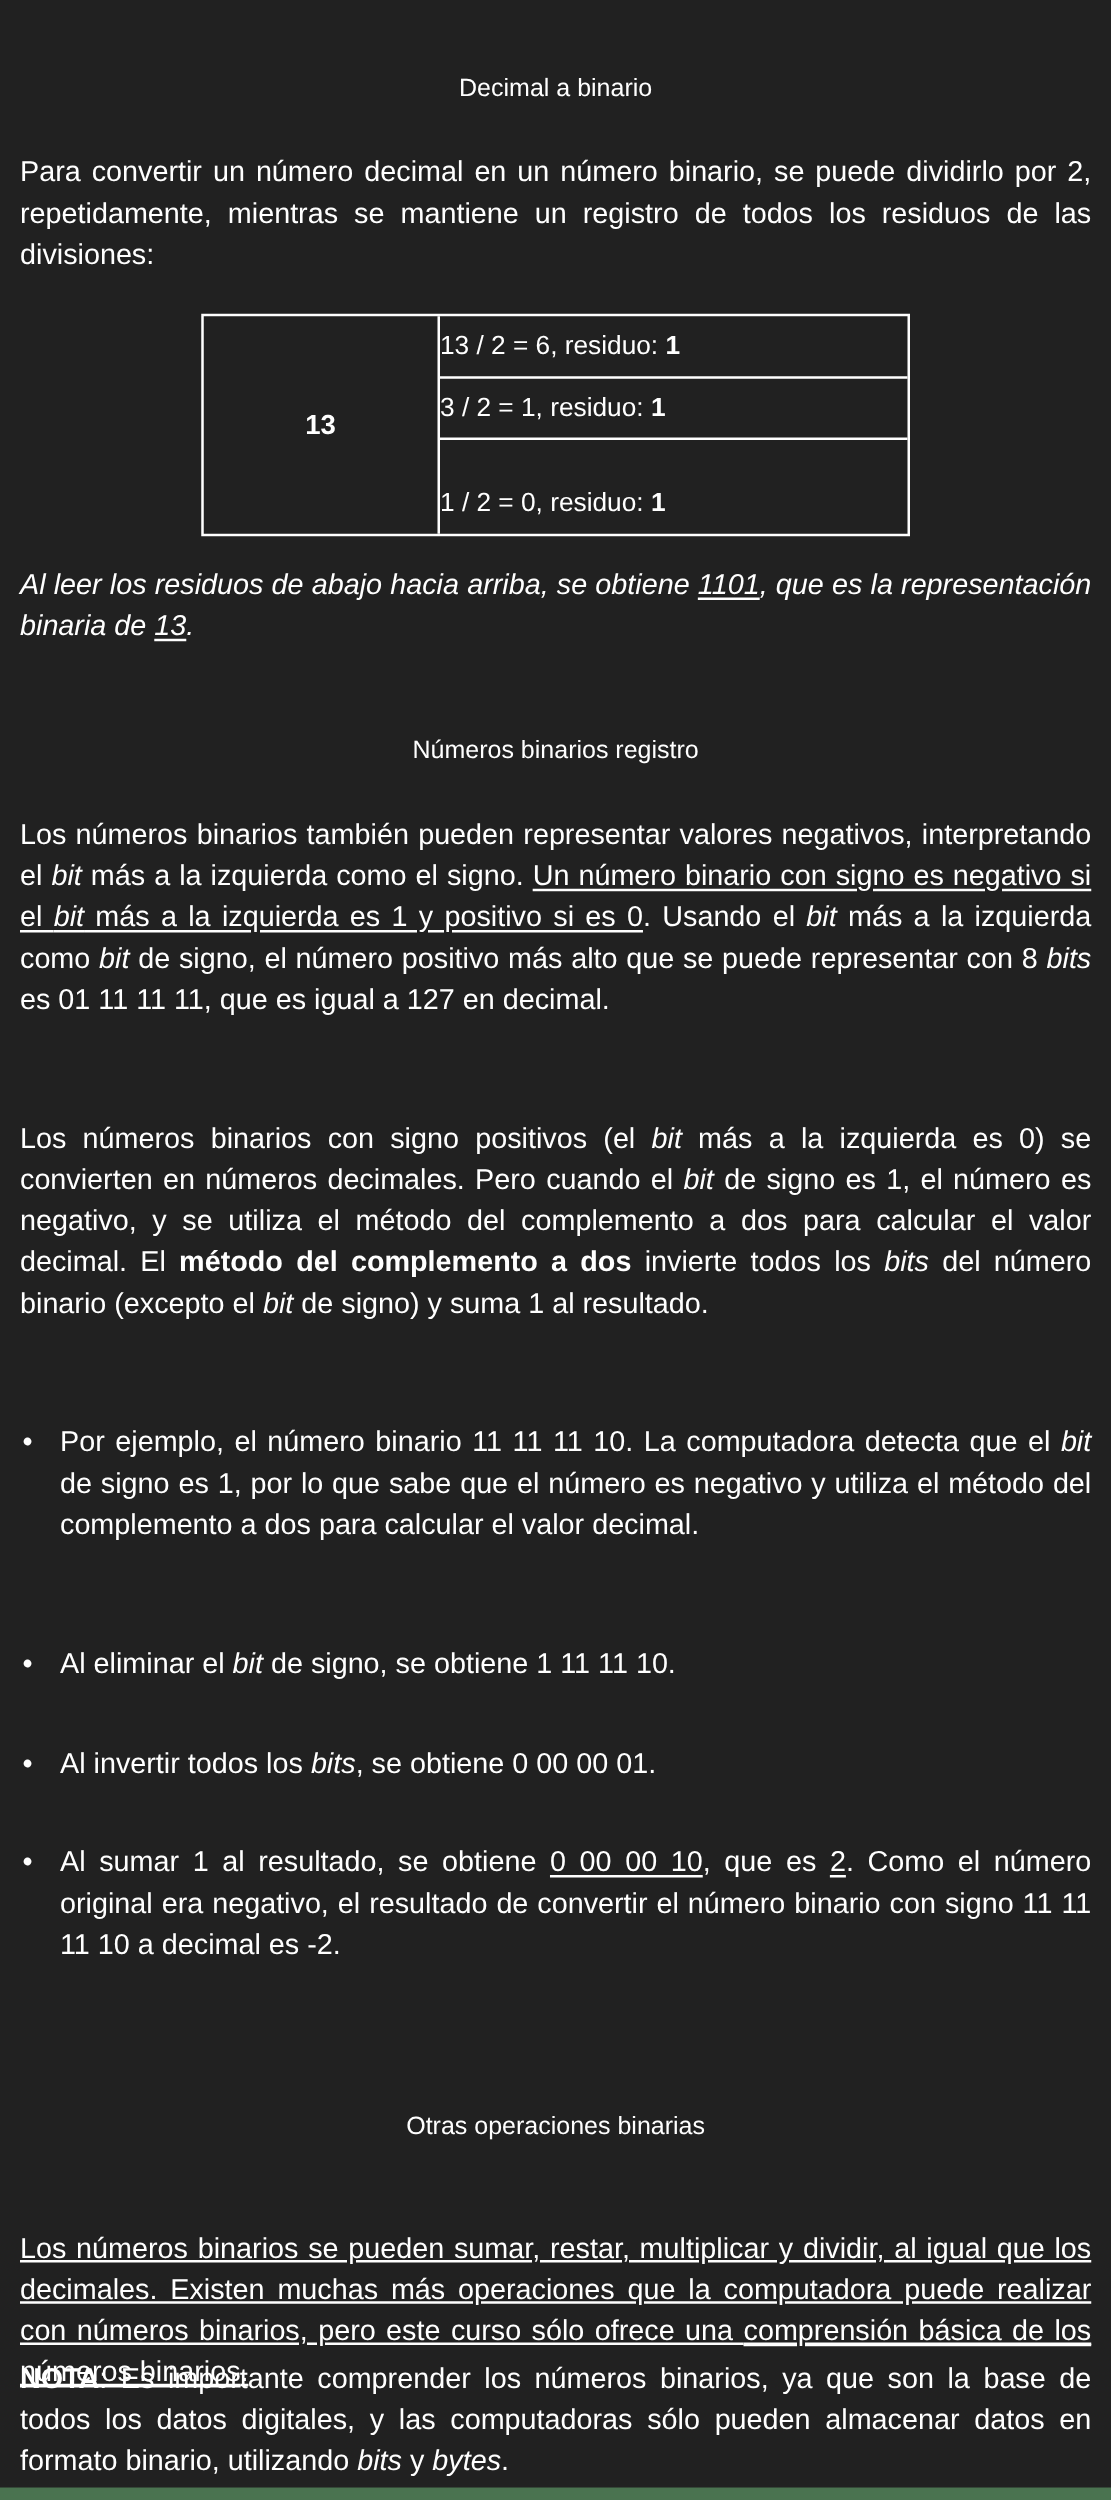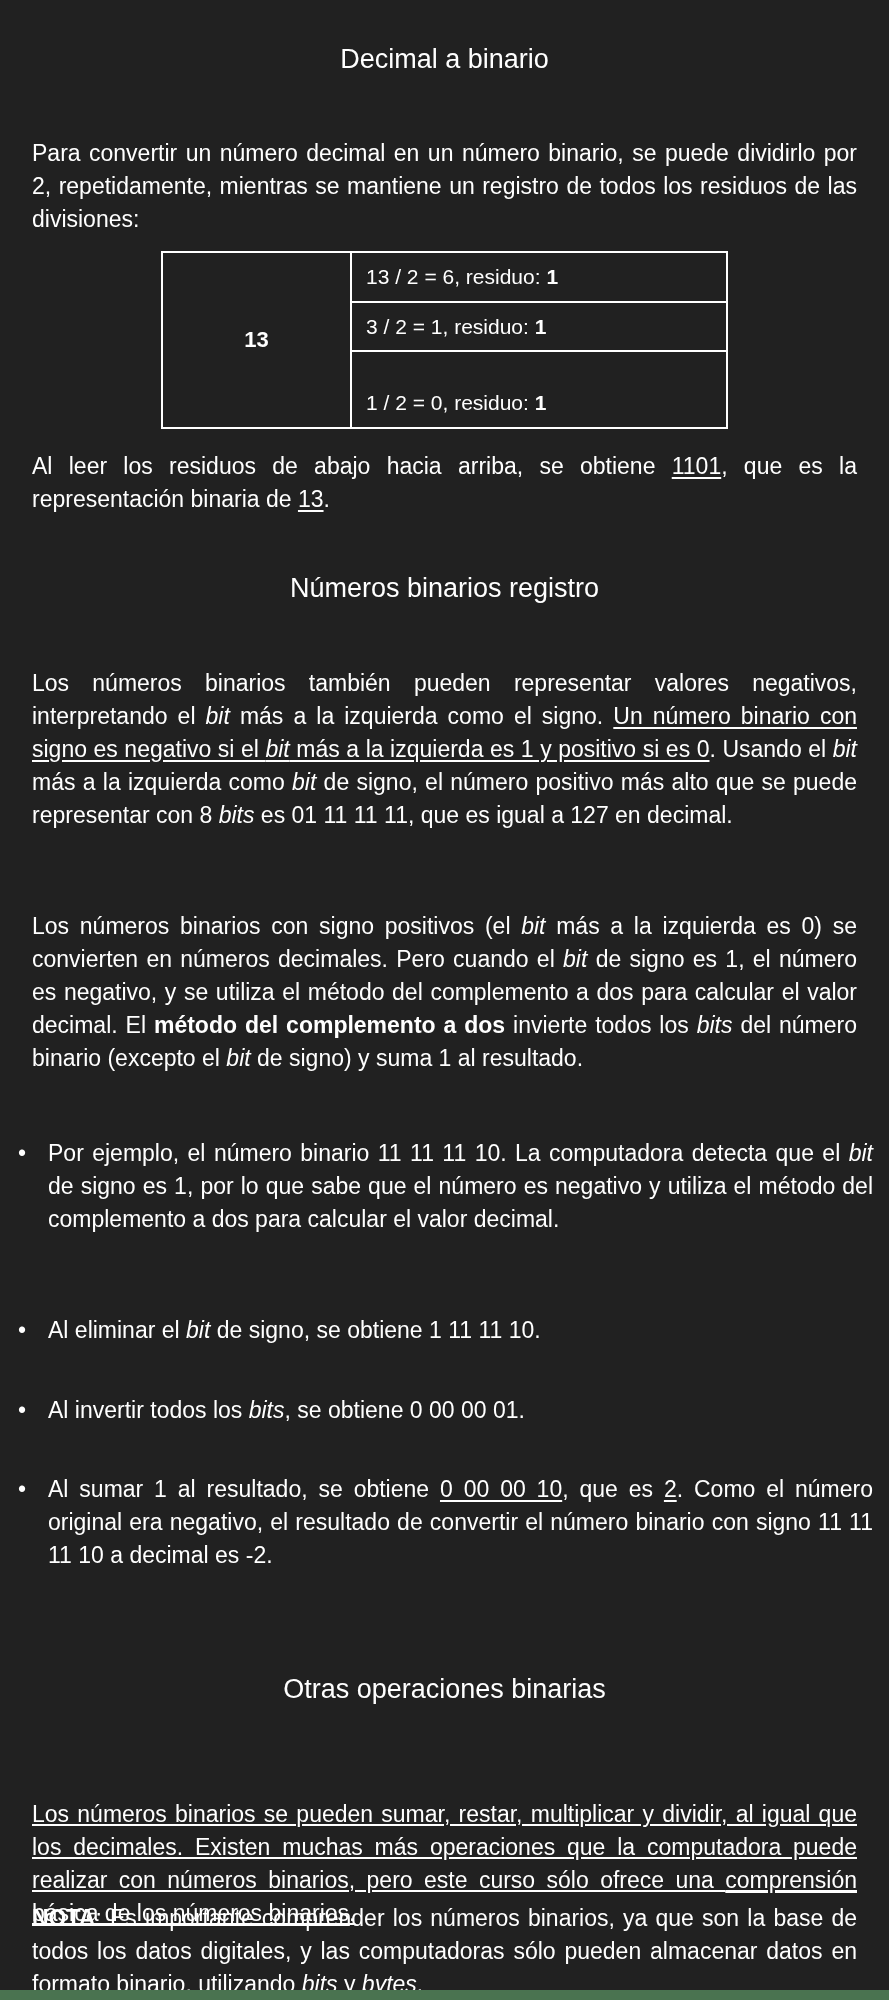--- a/index.html
+++ b/index.html
@@ -17,31 +17,31 @@
     font-size: 23px;
   }
   .content {
     position: absolute;
     left: 16px;
     right: 16px;
     top: 0;
   }
   .heading {
     text-align: center;
-    font-size: 27px;
+    font-size: 20px;
     font-weight: normal;
-    margin: 0;
+    margin: 16px;
     position: absolute;
     left: 0;
     right: 0;
   }
   .para {
     text-align: justify;
     line-height: 33px;
-    margin: 16px;
+    margin: 0;
     position: absolute;
     left: 0;
     right: 0;
   }
   .u { text-decoration: underline; text-underline-offset: 3px; }
   .b { font-weight: bold; }
   .i { font-style: italic; }
 
   .div-table {
     position: absolute;
@@ -64,21 +64,20 @@
   }
   .div-table .right-col {
     flex: 1;
     display: flex;
     flex-direction: column;
   }
   .div-table .row {
     flex: 1;
     display: flex;
     align-items: center;
-    padding-left: 14px;
     font-size: 21px;
     border-bottom: 2px solid #ffffff;
     text-align: center;
   }
   .div-table .row:last-child { border-bottom: none; margin-top: 27px; }
 
   .bullet {
     position: absolute;
     left: 0;
     right: 0;
@@ -117,21 +116,21 @@
       </div>
       <div class="row">
         <span>3 / 2 = 1, residuo: </span>&nbsp;<span class="b">1</span>
       </div>
       <div class="row">
         <span>1 / 2 = 0, residuo: </span>&nbsp;<span class="b">1</span>
       </div>
     </div>
   </div>
 
-  <p class="para" style="top:434px;"><span>Al leer los residuos de abajo hacia arriba, se obtiene </span><span class="u">1101</span><span>, que es la representación binaria de </span><span class="u">13</span><span>.</span></p>
+  <p class="para" style="top:451px;font-style:italic;"><span>Al leer los residuos de abajo hacia arriba, se obtiene </span><span class="u">1101</span><span>, que es la representación binaria de </span><span class="u">13</span><span>.</span></p>
 
   <h2 class="heading" style="top:573px;">Números binarios registro</h2>
 
   <p class="para" style="top:651px;"><span>Los números binarios también pueden representar valores negativos, interpretando el </span><span class="i">bit</span><span> más a la izquierda como el signo. </span><span class="u"><span>Un número binario con signo es negativo si el </span><span class="i">bit</span><span> más a la izquierda es 1 y positivo si es 0</span></span><span>. Usando el </span><span class="i">bit</span><span> más a la izquierda como </span><span class="i">bit</span><span> de signo, el número positivo más alto que se puede representar con 8 </span><span class="i">bits</span><span> es 01 11 11 11, que es igual a 127 en decimal.</span></p>
 
   <p class="para" style="top:894px;"><span>Los números binarios con signo positivos (el </span><span class="i">bit</span><span> más a la izquierda es 0) se convierten en números decimales. Pero cuando el </span><span class="i">bit</span><span> de signo es 1, el número es negativo, y se utiliza el método del complemento a dos para calcular el valor decimal. El </span><span class="b">método del complemento a dos</span><span> invierte todos los </span><span class="i">bits</span><span> del número binario (excepto el </span><span class="i">bit</span><span> de signo) y suma 1 al resultado.</span></p>
 
   <div class="bullet" style="top:1137px;">
     <span class="dot">•</span>
     <span>Por ejemplo, el número binario 11 11 11 10. La computadora detecta que el </span><span class="i">bit</span><span> de signo es 1, por lo que sabe que el número es negativo y utiliza el método del complemento a dos para calcular el valor decimal.</span>

